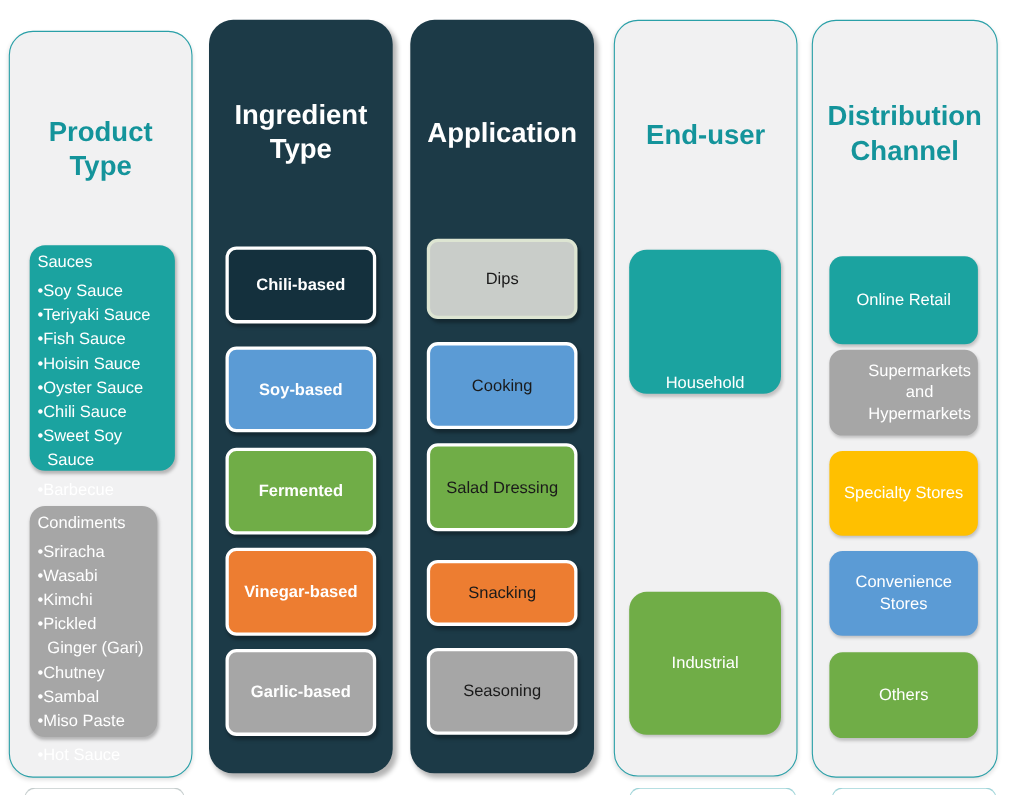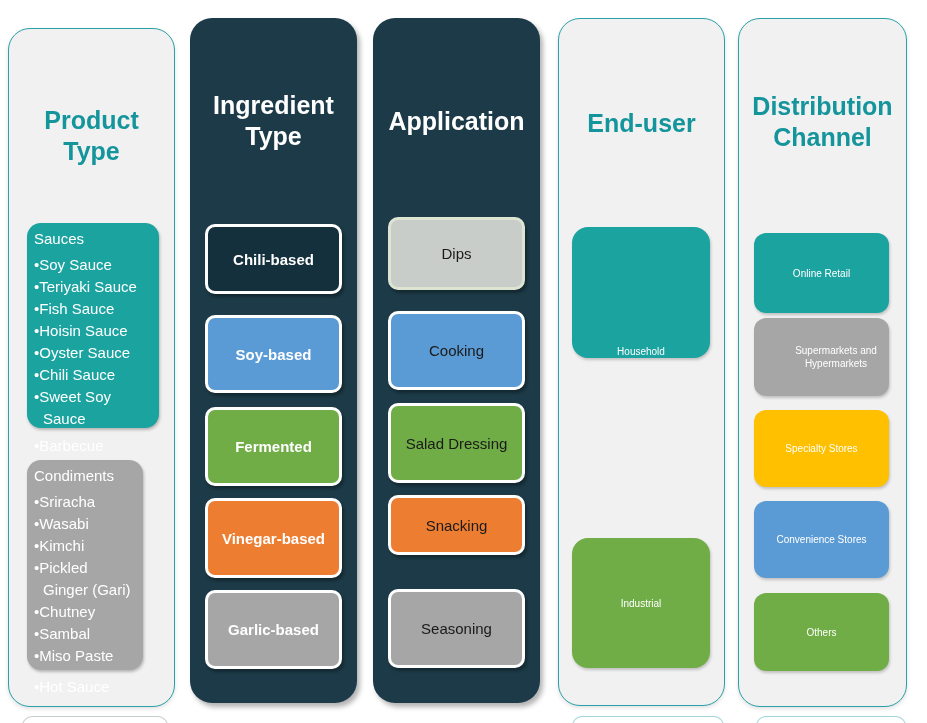--- a/index.html
+++ b/index.html
@@ -28,21 +28,21 @@
 
   
   .seg-box{position:absolute;left:15px;width:137px;border:3px solid #ffffff;border-radius:10px;
            box-sizing:border-box;display:flex;align-items:center;justify-content:center;
            text-align:center;font-size:15px;box-shadow:2px 3px 3px rgba(0,0,0,0.30);}
   .seg-bold{font-weight:bold;color:#ffffff;}
   .seg-dark-text{color:#1A1A1A;}
 
   
   .plain-box{position:absolute;box-sizing:border-box;display:flex;align-items:center;justify-content:center;
-             text-align:center;color:#ffffff;font-size:10px;line-height:1.3;padding:0 8px;
+             text-align:center;color:#ffffff;font-size:15px;line-height:1.3;padding:0 8px;
              box-shadow:1px 2px 3px rgba(0,0,0,0.20);}
 
   .bg-navyfill{background:#14303D;}
   .bg-blue{background:#5B9BD5;}
   .bg-green{background:#70AD47;}
   .bg-orange{background:#ED7D31;}
   .bg-gray{background:#A6A6A6;}
   .bg-teal{background:#1BA3A0;}
   .bg-yellow{background:#FFC000;}
   .bg-dips{background:#C9CDC9;border-color:#DDE5D2;}
@@ -106,21 +106,21 @@
     <div class="col-title white-title" style="top:88px;">Application</div>
     <div class="seg-box seg-dark-text bg-dips" style="top:199px;height:73px;">
       <span>Dips</span>
     </div>
     <div class="seg-box seg-dark-text bg-blue" style="top:293px;height:79px;">
       <span>Cooking</span>
     </div>
     <div class="seg-box seg-dark-text bg-green" style="top:385px;height:80px;">
       <span>Salad Dressing</span>
     </div>
-    <div class="seg-box seg-dark-text bg-orange" style="top:477px;height:60px;">
+    <div class="seg-box seg-dark-text bg-orange" style="top:491px;height:60px;">
       <span>Snacking</span>
     </div>
     <div class="seg-box seg-dark-text bg-gray" style="top:571px;height:79px;">
       <span>Seasoning</span>
     </div>
   </div>
 
   <div class="col light" style="left:558px;top:18px;width:165px;height:686px;">
     <div class="col-title teal-title" style="top:89px;">End-user</div>
     <div class="plain-box bg-teal" style="left:13px;top:208px;width:138px;height:131px;border-radius:16px;align-items:flex-end;">

